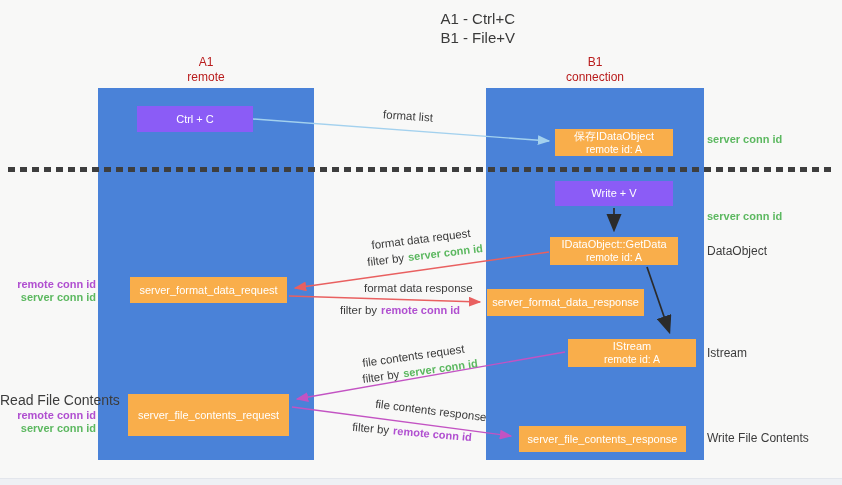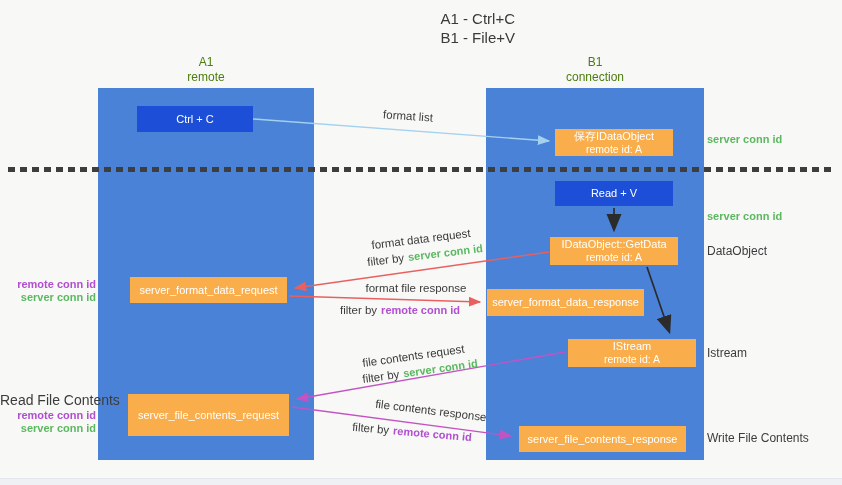--- a/index.html
+++ b/index.html
@@ -1,29 +1,29 @@
 <!DOCTYPE html>
 <html><head>
 <meta charset="utf-8">
 <style>
   html,body{margin:0;padding:0;}
   body{font-family:"Liberation Sans","DejaVu Sans",sans-serif;}
   #stage{position:relative;width:842px;height:485px;background:#f8f8f7;overflow:hidden;}
 
   .col{position:absolute;top:88px;height:372px;background:#4a82d8;z-index:1;}
-  .col-header{position:absolute;top:55px;text-align:center;font-size:12px;line-height:15px;color:#4d7c0f;z-index:2;}
+  .col-header{position:absolute;top:55px;text-align:center;font-size:12px;line-height:15px;color:#b91c1c;z-index:2;}
 
   .dotted{position:absolute;top:167px;left:8px;width:828px;height:5px;z-index:3;
     background:repeating-linear-gradient(90deg,#3e3e3e 0 7px,transparent 7px 12px);}
 
   #arrows{position:absolute;left:0;top:0;z-index:4;pointer-events:none;}
 
   .box{position:absolute;z-index:5;display:flex;flex-direction:column;align-items:center;justify-content:center;
     color:#fff;font-size:11px;text-align:center;line-height:13px;}
-  .box-green{background:#1d4ed8;}
+  .box-green{background:#8b5cf6;}
   .box-orange{background:#f9ae4b;}
   .box .sub{font-size:10.5px;}
 
   .side-label{position:absolute;z-index:6;font-size:12px;color:#3c3c3c;white-space:nowrap;}
   .side-label.small{font-size:14px;text-align:right;}
   .bold-green{color:#5cb860;font-weight:bold;font-size:11px;}
   .bold-purple{color:#b04fd0;font-weight:bold;font-size:11px;}
   .right-col-label{left:707px;}
   .ralign{text-align:right;width:96px;left:0;}
 
@@ -88,21 +88,21 @@
   <div class="box box-green" style="left:137px;top:106px;width:116px;height:26px;">
     <div>Ctrl + C</div>
   </div>
 
   <div class="box box-orange" style="left:555px;top:129px;width:118px;height:27px;">
     <div>保存IDataObject</div>
     <div class="sub">remote id: A</div>
   </div>
 
   <div class="box box-green" style="left:555px;top:181px;width:118px;height:25px;">
-    <div>Read + V</div>
+    <div>Write + V</div>
   </div>
 
   <div class="box box-orange" style="left:550px;top:237px;width:128px;height:28px;">
     <div>IDataObject::GetData</div>
     <div class="sub">remote id: A</div>
   </div>
 
   <div class="box box-orange" style="left:130px;top:277px;width:157px;height:26px;">
     <div>server_format_data_request</div>
   </div>
@@ -136,21 +136,21 @@
   <div class="side-label ralign bold-purple" style="top:409px;">remote conn id</div>
   <div class="side-label ralign bold-green" style="top:422px;">server conn id</div>
 
   <div class="alabel" style="left:358px;top:110px;width:100px;transform:rotate(4deg);">format list</div>
 
   <div class="alabel" style="left:369px;top:233px;width:104px;transform:rotate(-7deg);">format data request</div>
   <div class="alabel" style="left:363px;top:249px;width:124px;transform:rotate(-7deg);">
     <span>filter by</span><span class="kw bold-green">server conn id</span>
   </div>
 
-  <div class="alabel" style="left:364px;top:282px;width:104px;">format file response</div>
+  <div class="alabel" style="left:364px;top:282px;width:104px;">format data response</div>
   <div class="alabel" style="left:338px;top:304px;width:124px;">
     <span>filter by</span><span class="kw bold-purple">remote conn id</span>
   </div>
 
   <div class="alabel" style="left:362px;top:350px;width:100px;transform:rotate(-8deg);">file contents request</div>
   <div class="alabel" style="left:358px;top:365px;width:124px;transform:rotate(-8deg);">
     <span>filter by</span><span class="kw bold-green">server conn id</span>
   </div>
 
   <div class="alabel" style="left:375px;top:404px;width:104px;transform:rotate(7deg);">file contents response</div>

